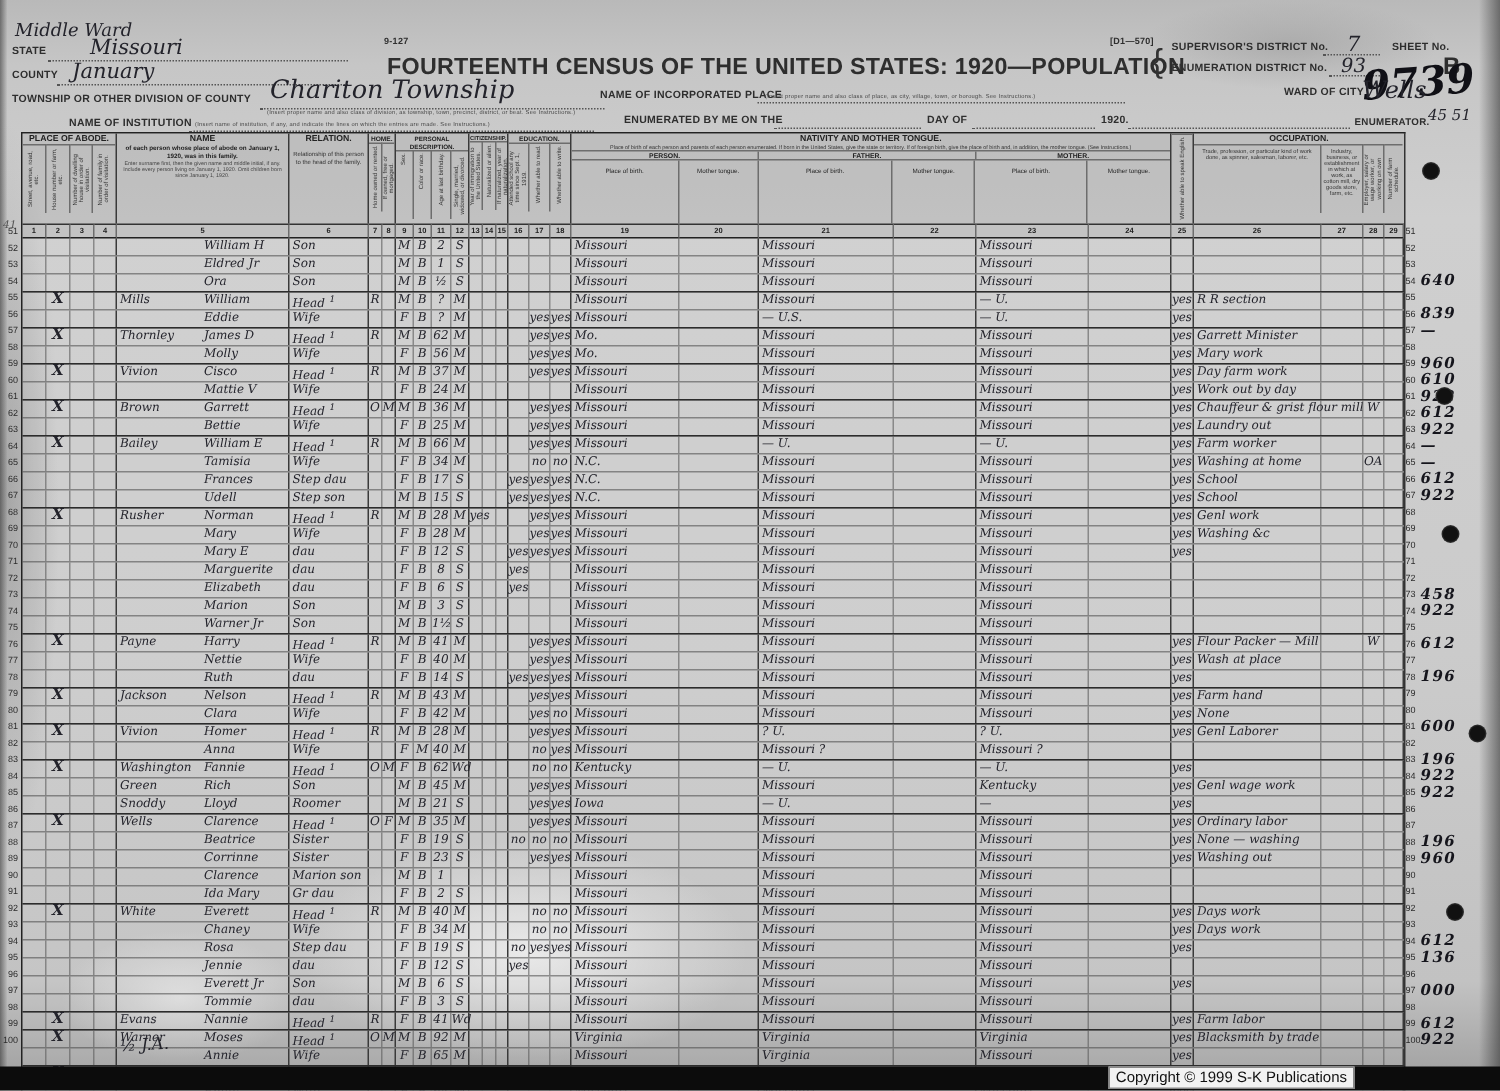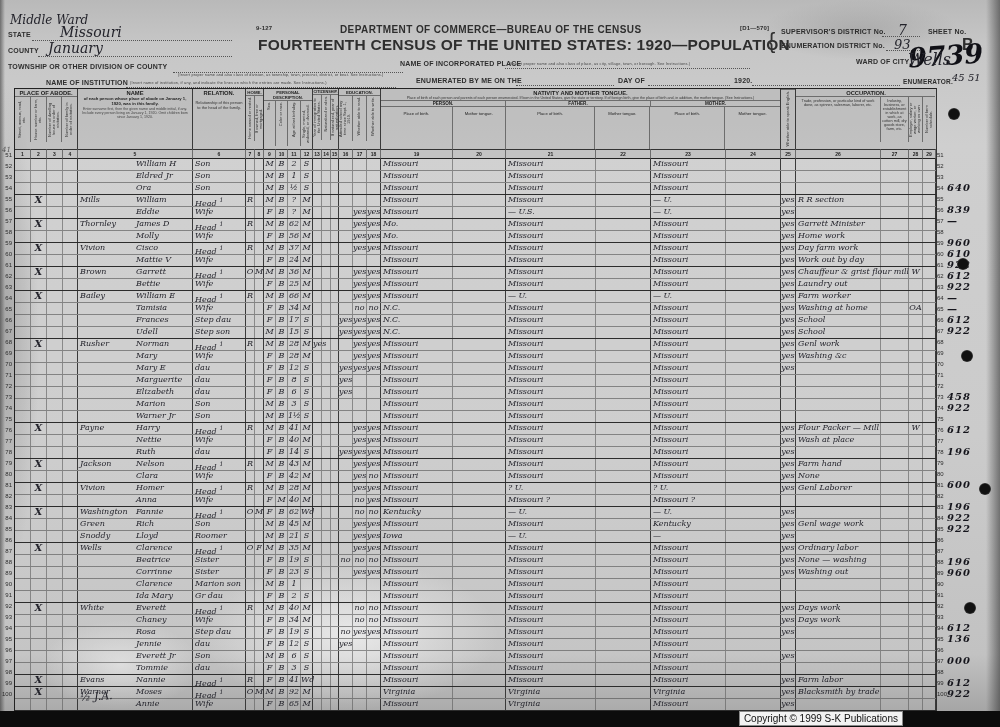--- a/index.html
+++ b/index.html
@@ -59,27 +59,27 @@
 
   <div class="hw hwa" style="left:10px;top:13px;font-size:12px;">Middle Ward</div>
   <div class="pr b" style="left:8px;top:31px;font-size:7px;">STATE</div>
   <div class="dots" style="left:32px;top:39px;width:200px;"></div>
   <div class="hw hwa" style="left:60px;top:24px;font-size:14px;">Missouri</div>
   <div class="pr b" style="left:8px;top:47px;font-size:7px;">COUNTY</div>
   <div class="dots" style="left:38px;top:55px;width:194px;"></div>
   <div class="hw hwa" style="left:48px;top:40px;font-size:14px;">January</div>
   <div class="pr b" style="left:8px;top:63px;font-size:7px;">TOWNSHIP OR OTHER DIVISION OF COUNTY</div>
   <div class="dots" style="left:173px;top:71px;width:230px;"></div>
+  <div class="hw hwa" style="left:180px;top:50px;font-size:17px;">Chariton Township</div>
   <div class="pr" style="left:178px;top:73px;font-size:3.8px;color:#444;">(Insert proper name and also class of division, as township, town, precinct, district, or beat. See Instructions.)</div>
   <div class="pr b" style="left:46px;top:79px;font-size:7px;">NAME OF INSTITUTION</div>
   <div class="dots" style="left:126px;top:86px;width:270px;"></div>
   <div class="pr" style="left:130px;top:81px;font-size:3.8px;color:#444;">(Insert name of institution, if any, and indicate the lines on which the entries are made. See Instructions.)</div>
 
   <div class="pr b" style="left:256px;top:25px;font-size:6px;">9-127</div>
-  <div class="pr b" style="left:340px;top:24px;font-size:10px;letter-spacing:.4px;">DEPARTMENT OF COMMERCE—BUREAU OF THE CENSUS</div>
   <div class="pr b" style="left:258px;top:36px;font-size:15.5px;letter-spacing:.2px;">FOURTEENTH CENSUS OF THE UNITED STATES: 1920—POPULATION</div>
   <div class="pr b" style="left:740px;top:25px;font-size:6px;">[D1—570]</div>
 
   <div class="pr b" style="left:400px;top:60px;font-size:7px;">NAME OF INCORPORATED PLACE</div>
   <div class="dots" style="left:505px;top:67px;width:245px;"></div>
   <div class="pr" style="left:510px;top:62px;font-size:3.8px;color:#444;">(Insert proper name and also class of place, as city, village, town, or borough. See Instructions.)</div>
   <div class="pr b" style="left:416px;top:77px;font-size:7px;">ENUMERATED BY ME ON THE</div>
   <div class="dots" style="left:516px;top:84px;width:98px;"></div>
   <div class="pr b" style="left:618px;top:77px;font-size:7px;">DAY OF</div>
   <div class="dots" style="left:648px;top:84px;width:82px;"></div>
@@ -457,21 +457,21 @@
         <div class="tc" style="width:14px;"></div>
         <div class="tc" style="width:14px;"><span class="hw">yes</span></div>
         <div class="tc hvy" style="width:14px;"><span class="hw">yes</span></div>
         <div class="tc L" style="width:72px;"><span class="hw">Mo.</span></div>
         <div class="tc hvy" style="width:53px;"></div>
         <div class="tc L" style="width:90px;"><span class="hw">Missouri</span></div>
         <div class="tc hvy" style="width:55px;"></div>
         <div class="tc L" style="width:75px;"><span class="hw">Missouri</span></div>
         <div class="tc hvy" style="width:55px;"></div>
         <div class="tc hvy" style="width:15px;"><span class="hw">yes</span></div>
-        <div class="tc L" style="width:85px;"><span class="hw">Home work</span></div>
+        <div class="tc L" style="width:85px;"><span class="hw">Mary work</span></div>
         <div class="tc" style="width:28px;"></div>
         <div class="tc" style="width:14px;"></div>
         <div class="tc hvy" style="width:13px;"></div>
       </div>
       <div class="trow fam">
         <div class="tc" style="width:16px;"></div>
         <div class="tc" style="width:16px;"><span class="xmark hw">X</span></div>
         <div class="tc" style="width:16px;"></div>
         <div class="tc hvy" style="width:15px;"></div>
         <div class="tc L hvy" style="width:115px;"><span class="hw"><span class="sur">Vivion</span>Cisco</span></div>

